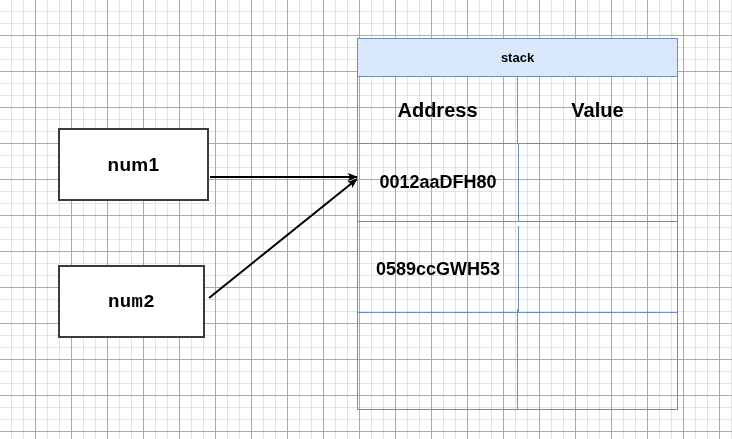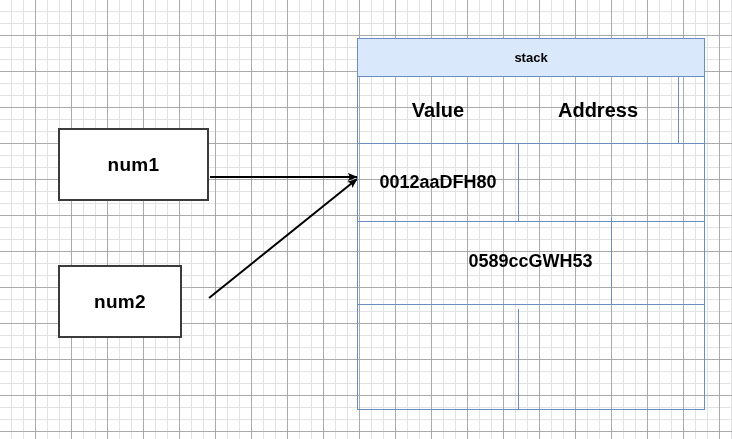--- a/index.html
+++ b/index.html
@@ -43,38 +43,38 @@
     align-items: center;
     justify-content: center;
   }
   .var-box .var-label {
     font-size: 19px;
     font-weight: bold;
     color: #000000;
     letter-spacing: 0.3px;
   }
   #box-num1 { left: 58px;  top: 128px; width: 151px; height: 73px; }
-  #box-num2 { left: 58px;  top: 265px; width: 124px; height: 73px; }
+  #box-num2 { left: 58px;  top: 265px; width: 147px; height: 73px; font-family: Liberation Mono, monospace; }
 
   
   #arrows {
     position: absolute;
     left: 0;
     top: 0;
     width: 732px;
     height: 439px;
     pointer-events: none;
   }
 
   
   #stack-table {
     position: absolute;
     left: 357px;
     top: 38px;
-    width: 348px;
+    width: 321px;
     height: 372px;
     box-sizing: border-box;
     border: 1.6px solid #6c8ebf;
     border-collapse: collapse;
     text-decoration: underline;
   }
   #stack-table .row {
     position: absolute;
     left: 0;
     width: 100%;
@@ -112,21 +112,21 @@
   }
   #row-header .cell {
     height: 100%;
     font-size: 20px;
     font-weight: bold;
   }
 
   
   .data-row { border-bottom: 1.6px solid #6c8ebf; }
   #row-data-0 { top: 105px;  height: 78px; }
-  #row-data-1 { top: 179px;  height: 87px; justify-content: center; }
+  #row-data-1 { top: 187px;  height: 87px; }
   #row-data-2 { top: 270px;  height: 100px; border-bottom: none; }
 
   .data-row .cell {
     height: 100%;
     font-size: 18px;
     font-weight: bold;
   }
 
   
   .col-address { width: 161px; border-right: 1.6px solid #6c8ebf; }
@@ -158,22 +158,22 @@
     <line x1="209" y1="298" x2="357" y2="179" stroke="#000000" stroke-width="2" marker-end="url(#arrowhead)"></line>
   </svg>
 
   <div id="stack-table">
 
     <div class="row" id="row-title">
       <div class="cell">stack</div>
     </div>
 
     <div class="row" id="row-header">
+      <div class="cell col-address">Address</div>
       <div class="cell col-value">Value</div>
-      <div class="cell col-address">Address</div>
     </div>
 
     <div class="row data-row" id="row-data-0">
       <div class="cell col-address">0012aaDFH80</div>
     </div>
 
     <div class="row data-row" id="row-data-1">
       <div class="cell col-address">0589ccGWH53</div>
     </div>
 

